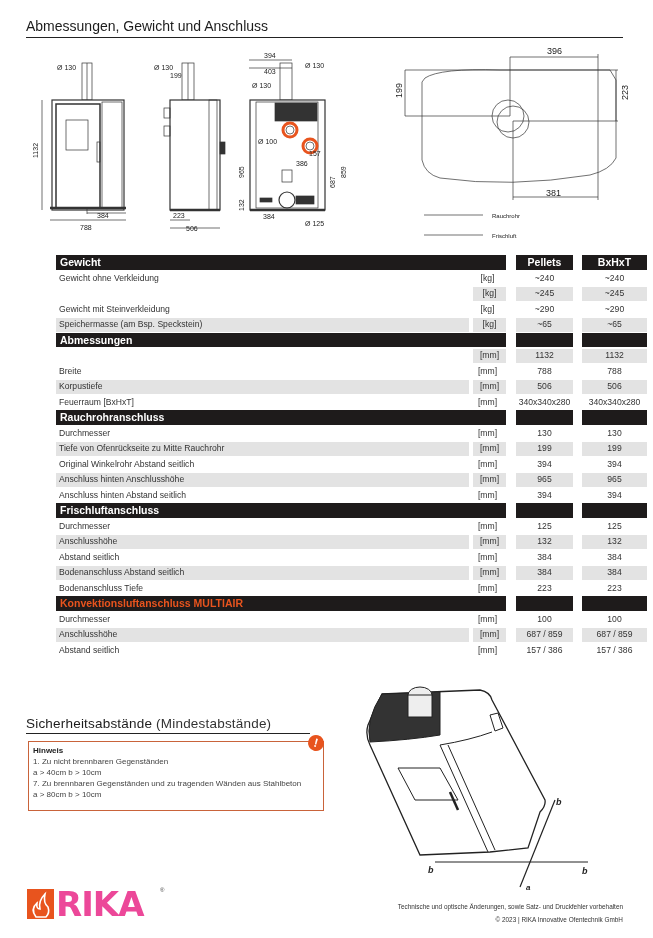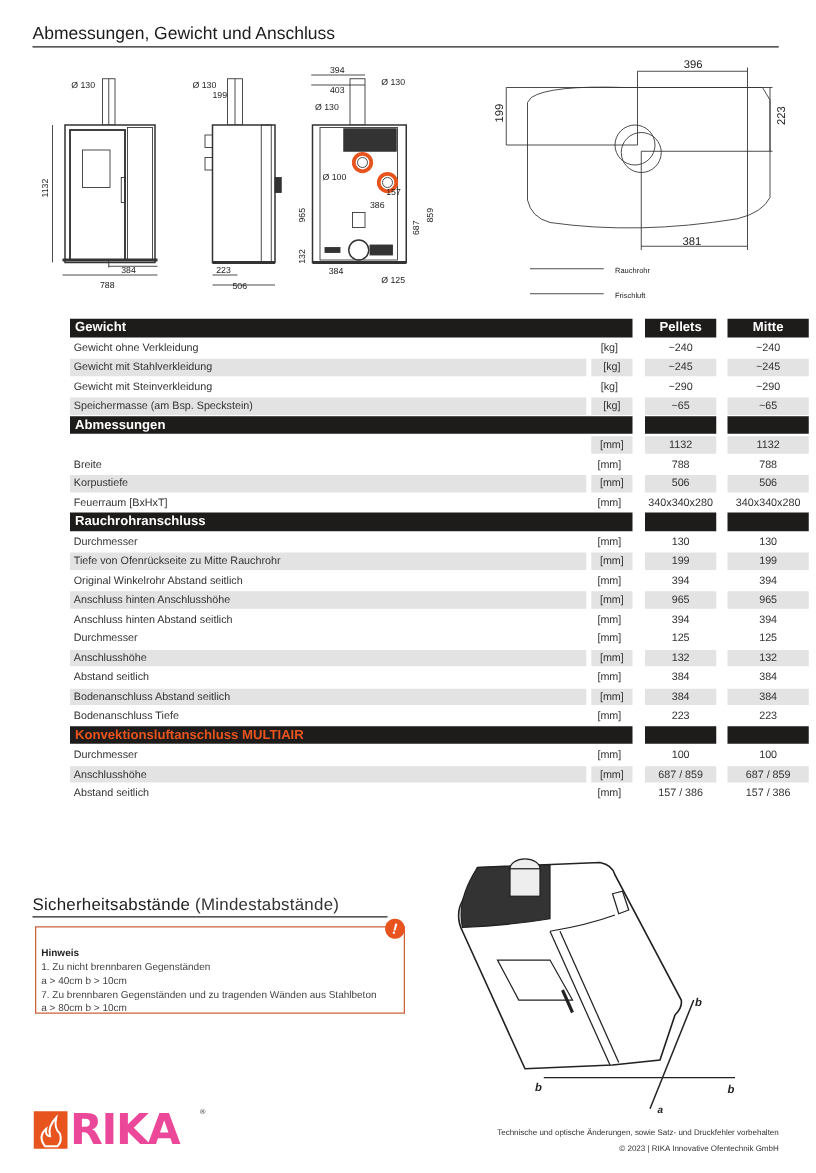--- a/index.html
+++ b/index.html
@@ -38,21 +38,21 @@
 
   .safety-title {
     position: absolute; left: 26px; top: 716px; width: 284px; font-size: 13.5px;
     border-bottom: 1.2px solid #222; padding-bottom: 2px; color: #1c1c1c; letter-spacing: 0.2px;
   }
   .safety-title .bold { font-weight: normal; color: #1c1c1c; }
   .safety-title .light { color: #333; font-weight: normal; }
 
   .note-box {
     position: absolute; left: 28px; top: 741px; width: 296px; height: 70px;
-    border: 1px solid #c9633a; padding: 15px 4px; font-size: 8px; line-height: 11px; color: #444;
+    border: 1px solid #c9633a; padding: 3px 4px; font-size: 8px; line-height: 11px; color: #444;
   }
   .note-box .note-title { font-weight: bold; color: #222; }
   .note-box .just { text-align: justify; }
   .warn-icon {
     position: absolute; left: 308px; top: 735px; width: 16px; height: 16px; border-radius: 50%;
     background: #e8541e; color: #fff; font-weight: bold; font-size: 12px; line-height: 16px; text-align: center;
     transform: rotate(15deg);
   }
 
   .stove-iso { position: absolute; left: 340px; top: 680px; width: 290px; height: 215px; }
@@ -164,30 +164,29 @@
   <line x1="44" y1="195" x2="103" y2="195"></line>
   <text x="112" y="178" font-size="6" fill="#222" stroke="none">Rauchrohr</text>
   <text x="112" y="198" font-size="6" fill="#222" stroke="none">Frischluft</text>
 </svg>
 
 <div class="spec-table">
 
   <div class="row hdr">
     <div class="hdr-label">Gewicht</div>
     <div class="hdr-col c1">Pellets</div>
-    <div class="hdr-col c2">Mitte</div>
+    <div class="hdr-col c2">BxHxT</div>
   </div>
   <div class="row">
       <span class="lbl">Gewicht ohne Verkleidung</span>
       <span class="unit">[kg]</span>
       <span class="v1">~240</span>
       <span class="v2">~240</span>
     </div>
   <div class="row shaded">
-      <span class="lbl">Gewicht mit Stahlverkleidung</span>
       <span class="unit">[kg]</span>
       <span class="v1">~245</span>
       <span class="v2">~245</span>
     </div>
   <div class="row">
       <span class="lbl">Gewicht mit Steinverkleidung</span>
       <span class="unit">[kg]</span>
       <span class="v1">~290</span>
       <span class="v2">~290</span>
     </div>
@@ -256,20 +255,25 @@
       <span class="v1">965</span>
       <span class="v2">965</span>
     </div>
   <div class="row">
       <span class="lbl">Anschluss hinten Abstand seitlich</span>
       <span class="unit">[mm]</span>
       <span class="v1">394</span>
       <span class="v2">394</span>
     </div>
 
+  <div class="row hdr">
+    <div class="hdr-label">Frischluftanschluss</div>
+    <div class="hdr-col c1"></div>
+    <div class="hdr-col c2"></div>
+  </div>
   <div class="row">
       <span class="lbl">Durchmesser</span>
       <span class="unit">[mm]</span>
       <span class="v1">125</span>
       <span class="v2">125</span>
     </div>
   <div class="row shaded">
       <span class="lbl">Anschlusshöhe</span>
       <span class="unit">[mm]</span>
       <span class="v1">132</span>

